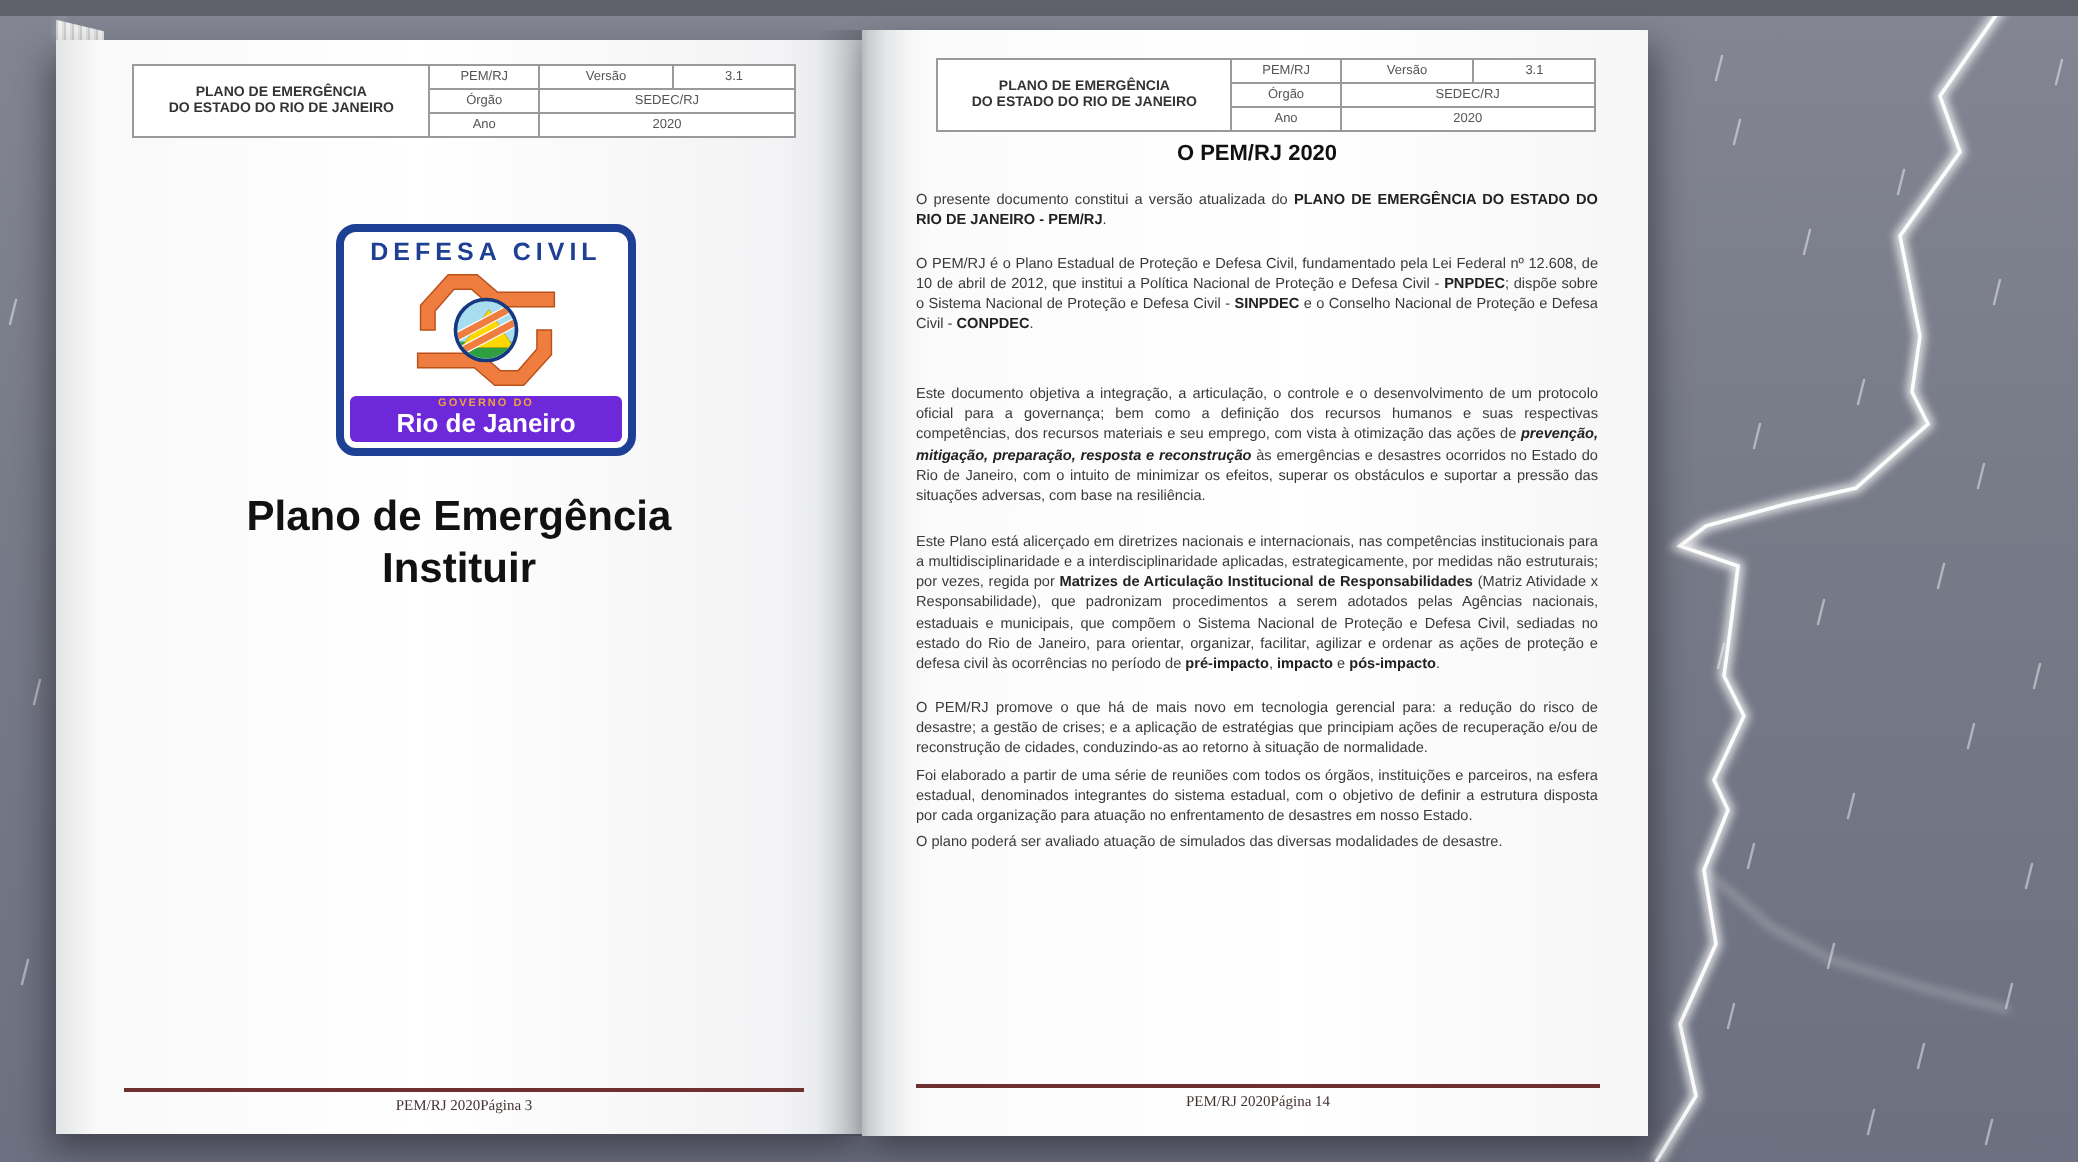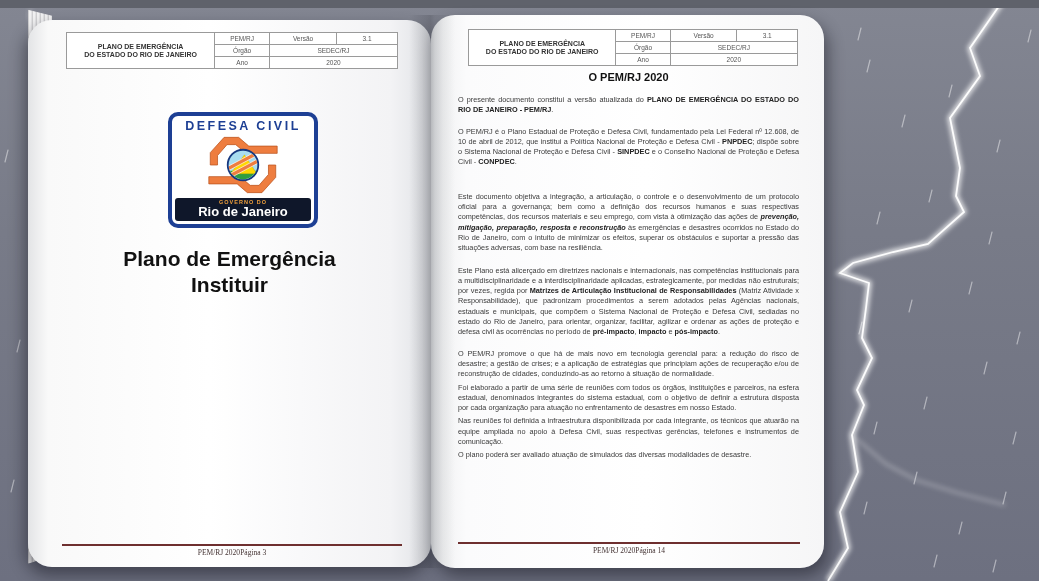--- a/index.html
+++ b/index.html
@@ -3,21 +3,21 @@
 <meta charset="utf-8">
 <style>
   html,body{margin:0;padding:0;background:#444;}
   .scene{position:relative;width:1039px;height:581px;overflow:hidden;
          font-family:"Liberation Sans",sans-serif;
          background:linear-gradient(180deg,#838692 0%,#787b88 40%,#6d7080 100%);}
   .sky{position:absolute;left:0;top:0;width:1039px;height:581px;}
   .topband{position:absolute;left:0;top:0;width:1039px;height:8px;background:#5f626b;}
 
   .book{position:absolute;left:28px;top:10px;width:820px;height:560px;}
-  .page{position:absolute;background:#fff;border-radius:24px;}
+  .page{position:absolute;background:#fff;}
   .page-left{left:0;top:10px;width:403px;height:547px;
     background:linear-gradient(90deg,#e3e4e6 0,#f9f9f9 5%,#ffffff 45%,#f3f3f5 90%,#dfe1e5 100%);
     box-shadow:-3px 8px 16px rgba(10,12,20,.45);}
   .page-right{left:403px;top:5px;width:393px;height:553px;
     background:linear-gradient(90deg,#d9dbde 0,#f1f2f3 3%,#fbfbfc 9%,#ffffff 55%,#f6f6f7 100%);
     box-shadow:4px 8px 16px rgba(10,12,20,.45);}
   .page-stack{left:796px;top:8px;width:24px;height:554px;
     background:repeating-linear-gradient(90deg,#cfcfd1 0 1px,#f1f1f2 1px 3px,#e2e2e4 3px 4px);
     transform:skewY(.6deg);
     clip-path:polygon(0 0,100% 1%,100% 98.5%,0 100%);
@@ -32,21 +32,21 @@
   .page-right table.hdr{left:37px;top:14px;width:330px;}
   table.hdr td{border:1px solid #9a9a9a;text-align:center;padding:1px 2px;height:9px;line-height:1.1;}
   td.hdr-title{width:46%;font-weight:bold;color:#333;font-size:7px;}
   td.cA{width:16%;} td.cB{width:20%;} td.cC{width:18%;}
 
   
   .logo{position:absolute;left:140px;top:92px;width:150px;height:116px;background:#fff;
         border:4px solid #1d3f94;border-radius:10px;text-align:center;box-sizing:border-box;}
   .logo-top{font-size:12.5px;font-weight:bold;color:#1d3f94;letter-spacing:2.5px;margin-top:3px;}
   .emblem{display:block;margin:0 auto;}
-  .logo-band{position:absolute;left:3px;right:3px;bottom:3px;background:#0f172a;border-radius:3px;
+  .logo-band{position:absolute;left:3px;right:3px;bottom:3px;background:#6d28d9;border-radius:3px;
              padding:1px 0 2px 0;}
   .gov-small{font-size:5.5px;font-weight:bold;color:#f0a03c;letter-spacing:1px;}
   .gov-big{font-size:13px;font-weight:bold;color:#ffffff;line-height:1.05;}
   .cover-title{position:absolute;left:0;top:226px;width:100%;text-align:center;
                font-size:21px;font-weight:bold;color:#111;line-height:1.25;}
 
   
   .body{position:absolute;left:27px;top:56px;width:341px;color:#3a3a3a;}
   .body h2{margin:0 0 12px 0;text-align:center;font-size:11px;color:#111;}
   .body p{margin:0;font-size:7.3px;line-height:10.3px;text-align:justify;}
@@ -177,21 +177,20 @@
         </table>
 
       <div class="body">
         <h2>O PEM/RJ 2020</h2>
         <p class="mt12"><span>O presente documento constitui a versão atualizada do </span><span class="b">PLANO DE EMERGÊNCIA DO ESTADO DO RIO DE JANEIRO - PEM/RJ</span><span>.</span></p>
         <p class="mt11"><span>O PEM/RJ é o Plano Estadual de Proteção e Defesa Civil, fundamentado pela Lei Federal nº 12.608, de 10 de abril de 2012, que institui a Política Nacional de Proteção e Defesa Civil - </span><span class="b">PNPDEC</span><span>; dispõe sobre o Sistema Nacional de Proteção e Defesa Civil - </span><span class="b">SINPDEC</span><span> e o Conselho Nacional de Proteção e Defesa Civil - </span><span class="b">CONPDEC</span><span>.</span></p>
         <p class="mt24"><span>Este documento objetiva a integração, a articulação, o controle e o desenvolvimento de um protocolo oficial para a governança; bem como a definição dos recursos humanos e suas respectivas competências, dos recursos materiais e seu emprego, com vista à otimização das ações de </span><span class="b i">prevenção, mitigação, preparação, resposta e reconstrução</span><span> às emergências e desastres ocorridos no Estado do Rio de Janeiro, com o intuito de minimizar os efeitos, superar os obstáculos e suportar a pressão das situações adversas, com base na resiliência.</span></p>
         <p class="mt12"><span>Este Plano está alicerçado em diretrizes nacionais e internacionais, nas competências institucionais para a multidisciplinaridade e a interdisciplinaridade aplicadas, estrategicamente, por medidas não estruturais; por vezes, regida por </span><span class="b">Matrizes de Articulação Institucional de Responsabilidades</span><span> (Matriz Atividade x Responsabilidade), que padronizam procedimentos a serem adotados pelas Agências nacionais, estaduais e municipais, que compõem o Sistema Nacional de Proteção e Defesa Civil, sediadas no estado do Rio de Janeiro, para orientar, organizar, facilitar, agilizar e ordenar as ações de proteção e defesa civil às ocorrências no período de </span><span class="b">pré-impacto</span><span>, </span><span class="b">impacto</span><span> e </span><span class="b">pós-impacto</span><span>.</span></p>
         <p class="mt11"><span>O PEM/RJ promove o que há de mais novo em tecnologia gerencial para: a redução do risco de desastre; a gestão de crises; e a aplicação de estratégias que principiam ações de recuperação e/ou de reconstrução de cidades, conduzindo-as ao retorno à situação de normalidade.</span></p>
         <p class="mt3"><span>Foi elaborado a partir de uma série de reuniões com todos os órgãos, instituições e parceiros, na esfera estadual, denominados integrantes do sistema estadual, com o objetivo de definir a estrutura disposta por cada organização para atuação no enfrentamento de desastres em nosso Estado.</span></p>
-        <p class="mt3"><span>Nas reuniões foi definida a infraestrutura disponibilizada por cada integrante, os técnicos que atuarão na equipe ampliada no apoio à Defesa Civil, suas respectivas gerências, telefones e instrumentos de comunicação.</span></p>
         <p class="mt3"><span>O plano poderá ser avaliado atuação de simulados das diversas modalidades de desastre.</span></p>
       </div>
 
       <div class="pfooter">
         <span>PEM/RJ 2020</span>
         <span>Página 14</span>
       </div>
     </div>
 
     <div class="spine-shadow"></div>

